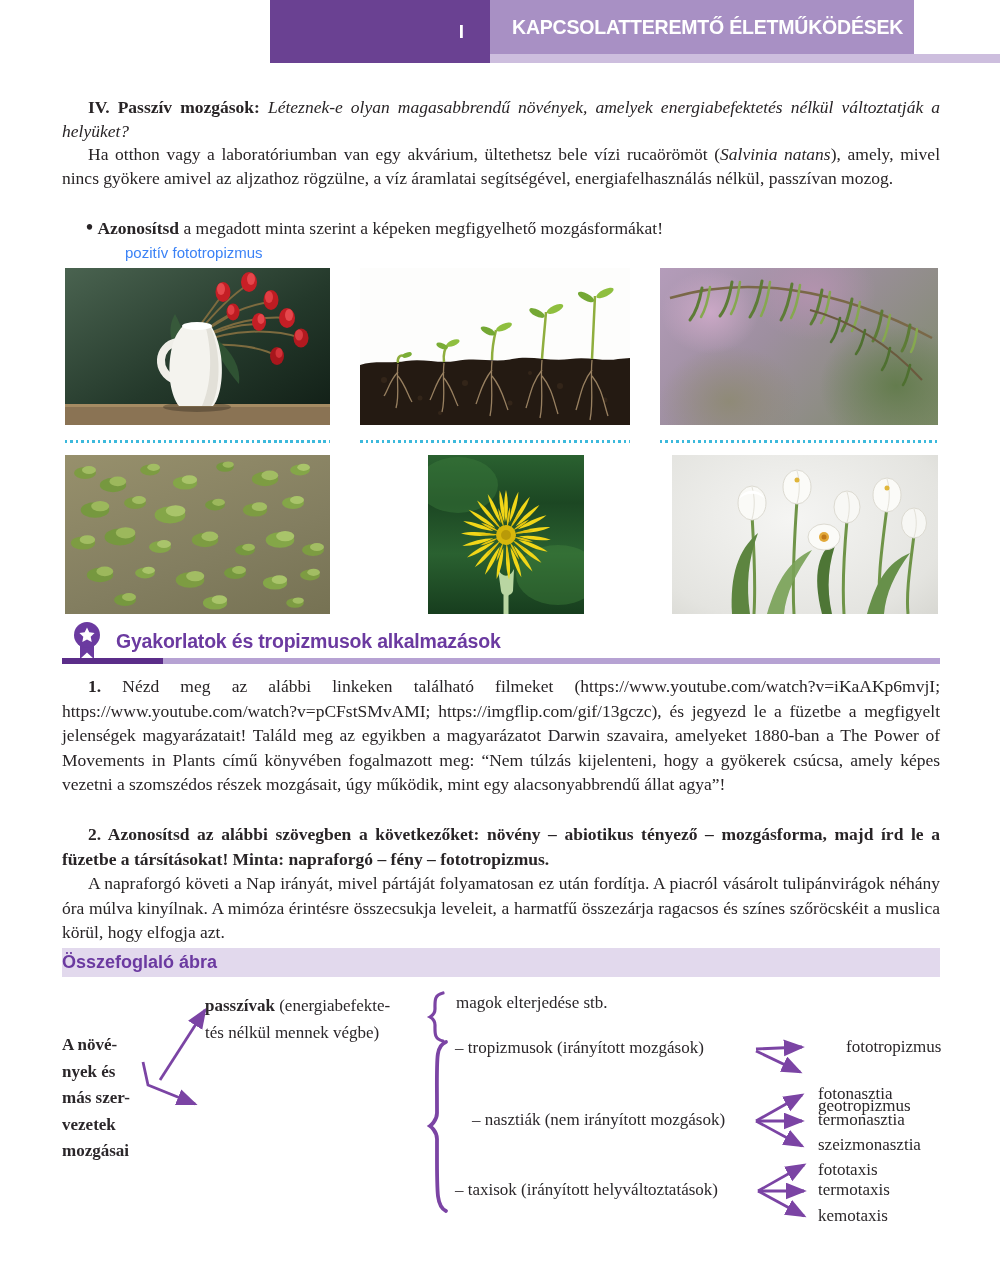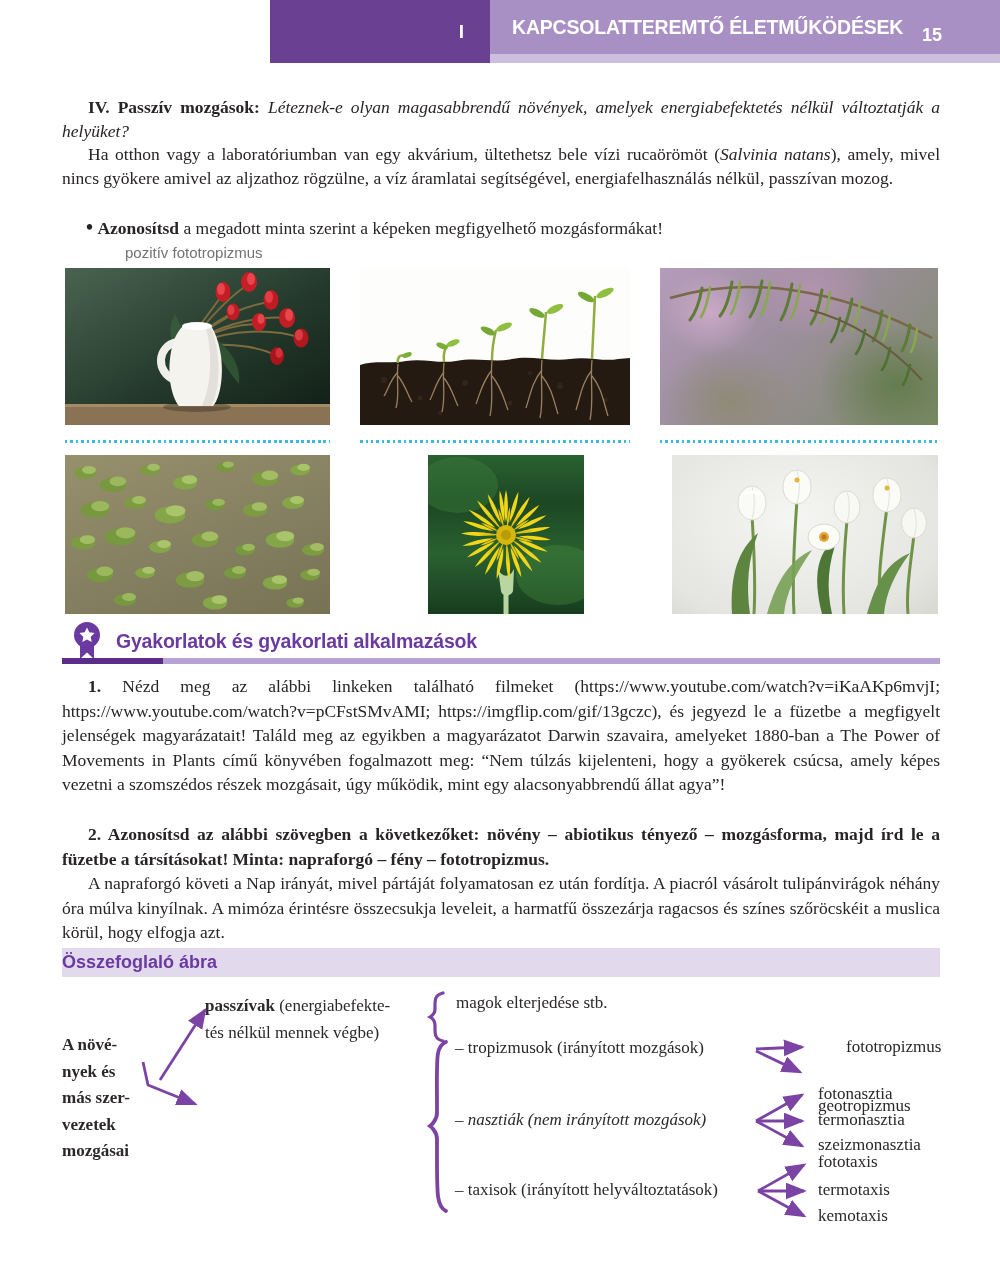--- a/index.html
+++ b/index.html
@@ -4,36 +4,36 @@
 <style>
   * { margin:0; padding:0; box-sizing:border-box; }
   html,body { background:#ffffff; }
   .page { position:relative; width:1000px; height:1268px; background:#fff; overflow:hidden;
           font-family:"Liberation Serif","DejaVu Serif",serif; color:#282426; }
 
   
   .hdr-dark { position:absolute; left:270px; top:0; width:220px; height:63px; background:#6a4192;
               display:flex; align-items:center; justify-content:flex-end; padding-right:26px; }
   .hdr-roman { color:#fff; font-family:"Liberation Sans","DejaVu Sans",sans-serif; font-weight:bold; font-size:19px; }
-  .hdr-light { position:absolute; left:490px; top:0; width:510px; height:54px; background:#a890c4;
+  .hdr-light { position:absolute; left:490px; top:0; width:424px; height:54px; background:#a890c4;
                display:flex; align-items:center; }
   .hdr-title { color:#fff; font-family:"Liberation Sans","DejaVu Sans",sans-serif; font-weight:bold;
                font-size:19.5px; letter-spacing:-0.2px; padding-left:22px; }
   .hdr-page { position:absolute; right:58px; top:0; height:70px; display:flex; align-items:center;
               color:#fff; font-family:"Liberation Sans","DejaVu Sans",sans-serif; font-weight:bold; font-size:18px; }
   .hdr-pale { position:absolute; left:490px; top:54px; width:510px; height:9px; background:#cdbede; }
 
   
   .body-p { position:absolute; left:62px; width:878px; font-size:17.5px; line-height:23.5px;
             text-align:justify; text-indent:26px; }
   .body-p i { font-style:italic; }
   .body-p b { font-weight:bold; }
   .bullet { font-weight:bold; font-size:20px; }
   .gallery-label { position:absolute; left:125px; top:244px; font-family:"Liberation Sans","DejaVu Sans",sans-serif;
-                   font-size:15px; color:#737373; }
+                   font-size:15px; color:#3b82f6; }
 
   
   .photo { position:absolute; overflow:hidden; }
   .photo svg { display:block; }
   .dotline { position:absolute; top:440px; height:3px;
              background:repeating-linear-gradient(90deg,#3cb9dc 0 2.5px, transparent 2.5px 5.5px); }
 
   
   .badge { position:absolute; left:70px; top:621px; }
   .practice-h { position:absolute; left:116px; top:630px; color:#6b3aa0; font-size:19.5px; font-weight:bold;
@@ -49,26 +49,26 @@
                  font-family:"Liberation Sans","DejaVu Sans",sans-serif; }
   .diagram { position:absolute; left:0; top:980px; width:1000px; height:288px; font-size:17px; }
   .dg { position:absolute; white-space:nowrap; color:#2b272a; }
   .dg b { font-weight:bold; }
   .dg .ln { display:block; }
   .root-label { left:62px; top:52px; font-weight:bold; line-height:26.5px; }
   .passive-label { left:205px; top:12px; line-height:27px; }
   .pass-examples { left:456px; top:9px;  line-height:27.5px; }
   .active-label { left:205px; top:112px; line-height:27px; }
   .branch-0 { left:455px; top:58px; }
-  .branch-1 { left:455px; top:130px;font-style:italic; }
+  .branch-1 { left:472px; top:130px; }
   .branch-2 { left:455px; top:200px; }
   .leaf { left:818px; }
   .leaf-0 { top:57px;margin-left:28px; }  .leaf-1 { top:84px;margin-top:32px; }
   .leaf-2 { top:104px; } .leaf-3 { top:130px; } .leaf-4 { top:155px; }
-  .leaf-5 { top:172px; } .leaf-6 { top:200px; } .leaf-7 { top:226px; }
+  .leaf-5 { top:180px; } .leaf-6 { top:200px; } .leaf-7 { top:226px; }
   .connectors { position:absolute; left:0; top:0; width:1000px; height:288px; }
 </style>
 </head>
 <body>
 
 <div class="page">
 
   <div class="hdr-dark">
     <span class="hdr-roman">I</span>
   </div>
@@ -477,21 +477,21 @@
     </svg>
   </div>
 
   <div class="badge">
     <svg width="36" height="42" viewBox="0 0 36 42">
       <path d="M10,22 L10,38 L17,31.5 L24,38 L24,22 Z" fill="#6b3aa0"></path>
       <circle cx="17" cy="14" r="13" fill="#6b3aa0"></circle>
       <path d="M17,6.5 L19.3,11.3 L24.6,12 L20.7,15.7 L21.7,21 L17,18.4 L12.3,21 L13.3,15.7 L9.4,12 L14.7,11.3 Z" fill="#ffffff"></path>
     </svg>
   </div>
-  <div class="practice-h">Gyakorlatok és gyakorlati alkalmazások</div>
+  <div class="practice-h">Gyakorlatok és tropizmusok alkalmazások</div>
   <div class="sep-dark"></div>
   <div class="sep-light"></div>
 
   <p class="body-p ex-p" style="top:674px;"><b>1.</b><span> Nézd meg az alábbi linkeken található filmeket (https://www.youtube.com/watch?v=iKaAKp6mvjI; https://www.youtube.com/watch?v=pCFstSMvAMI; https://imgflip.com/gif/13gczc), és jegyezd le a füzetbe a megfigyelt jelenségek magyarázatait! Találd meg az egyikben a magyarázatot Darwin szavaira, amelyeket 1880-ban a The Power of Movements in Plants című könyvében fogalmazott meg: “Nem túlzás kijelenteni, hogy a  gyökerek csúcsa, amely képes vezetni a szomszédos részek mozgásait, úgy működik, mint egy alacsonyabbrendű állat agya”!</span></p>
 
   <p class="body-p ex-p" style="top:822px;"><b>2. Azonosítsd az alábbi szövegben a következőket: növény – abiotikus tényező – mozgásforma, majd írd le a füzetbe a társításokat! Minta: napraforgó – fény – fototropizmus.</b></p>
 
   <p class="body-p ex-p" style="top:871px;">A napraforgó követi a Nap irányát, mivel pártáját folyamatosan ez után fordítja. A piacról vásárolt tulipánvirágok néhány óra múlva kinyílnak. A mimóza érintésre összecsukja leveleit, a harmatfű összezárja ragacsos és színes szőröcskéit a muslica körül, hogy elfogja azt.</p>
 
   <div class="banner">

